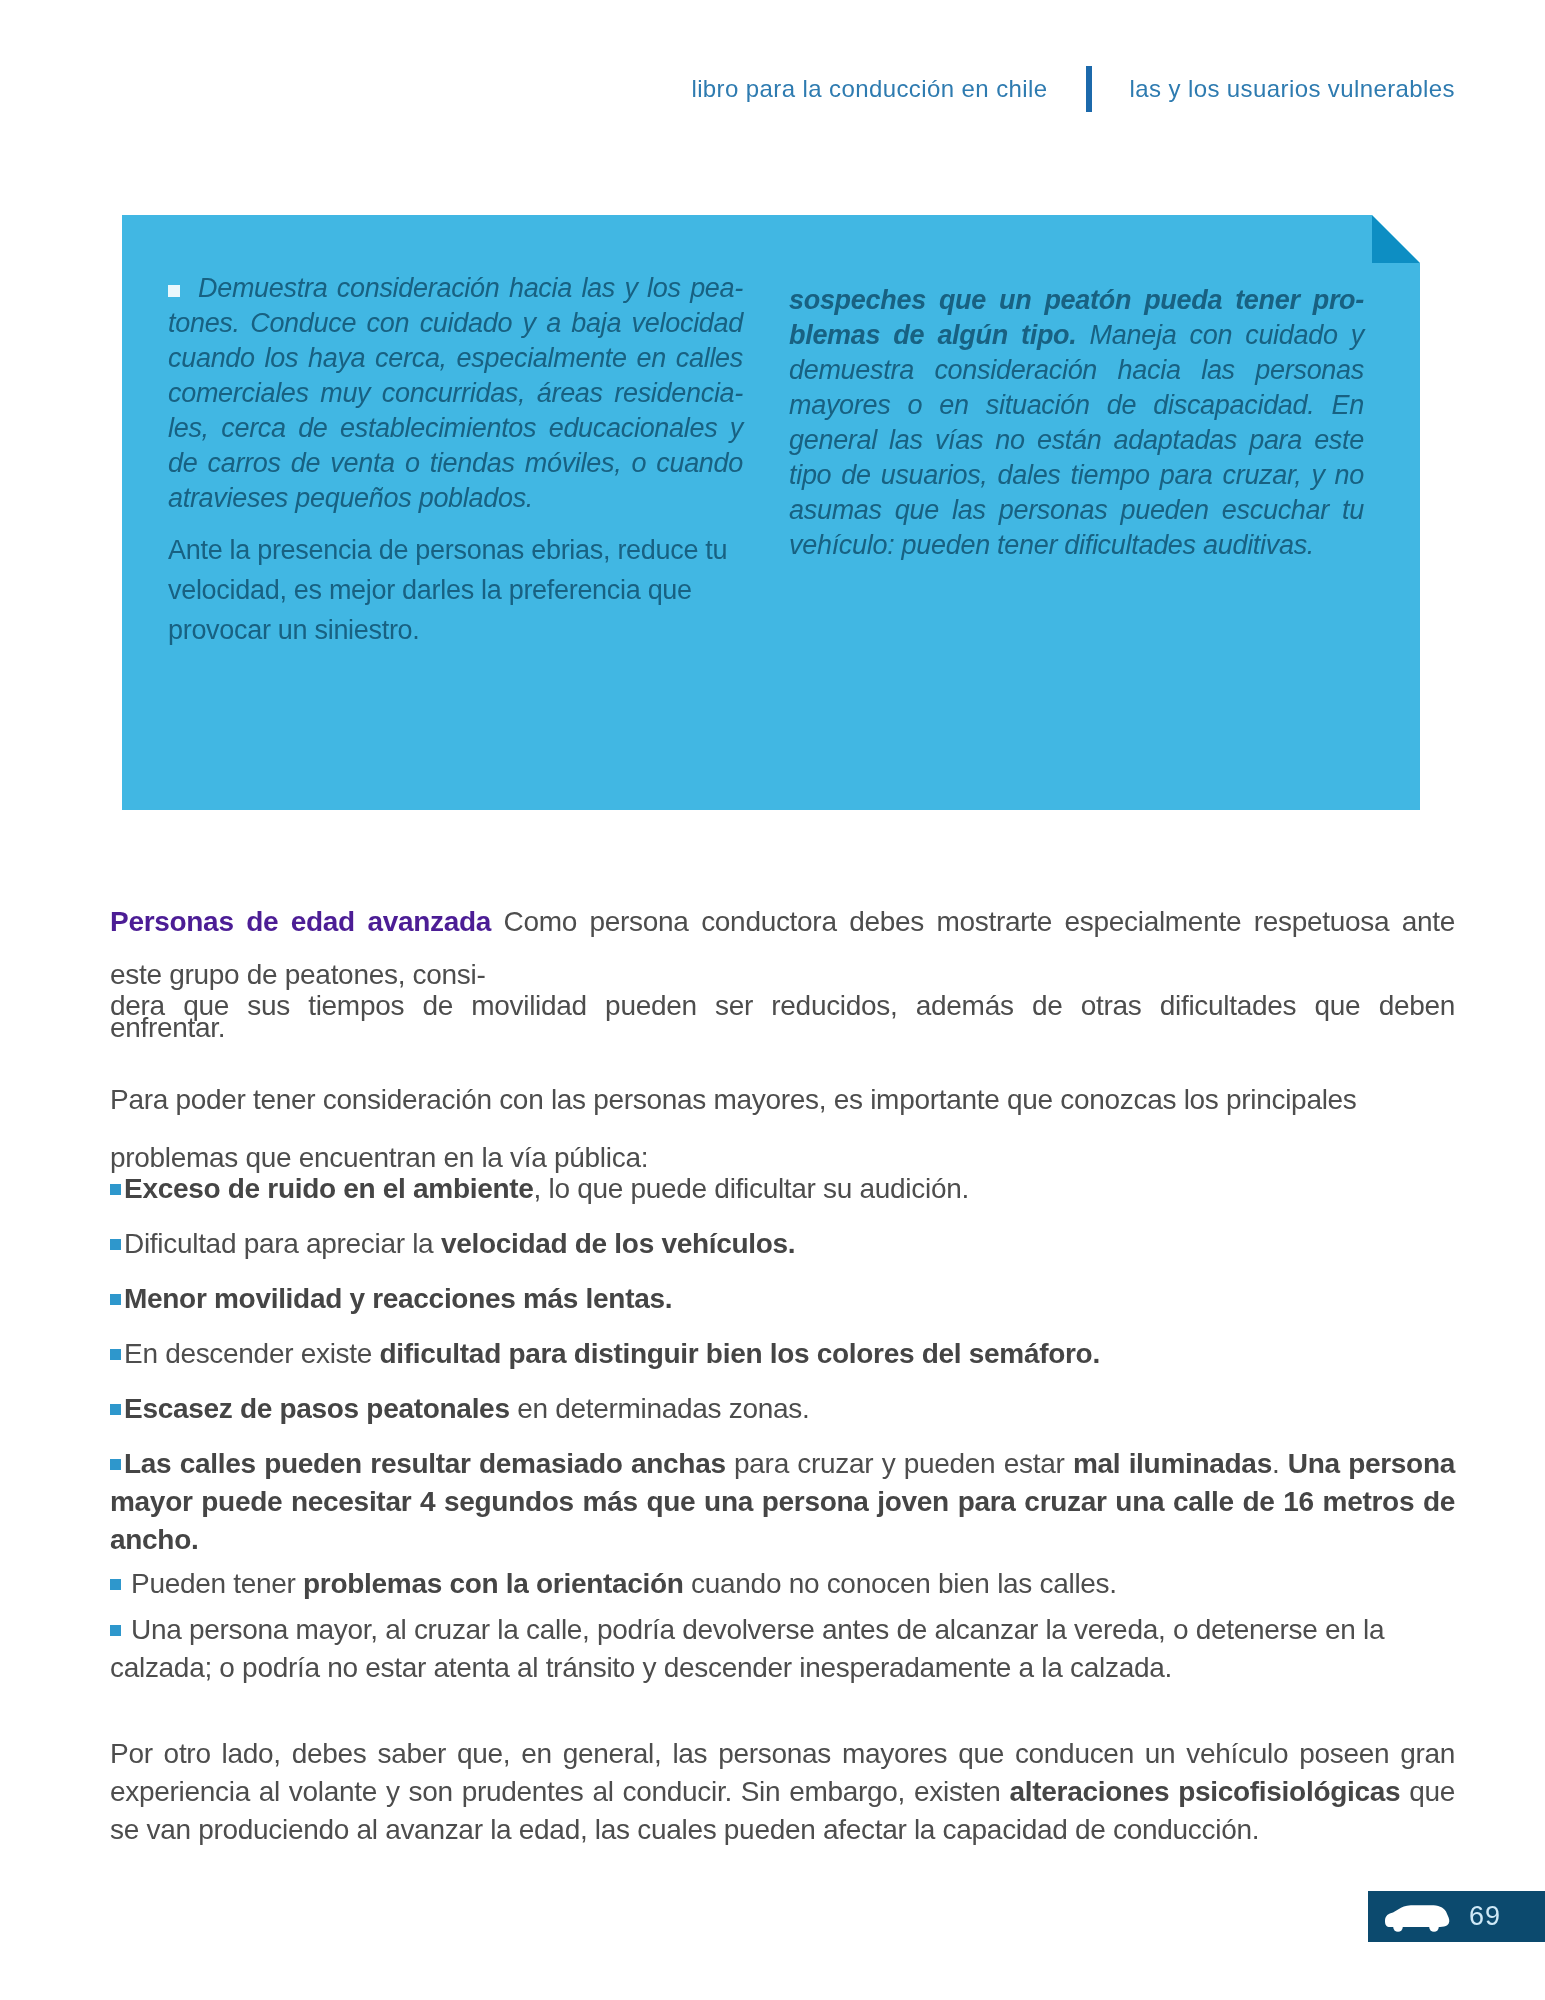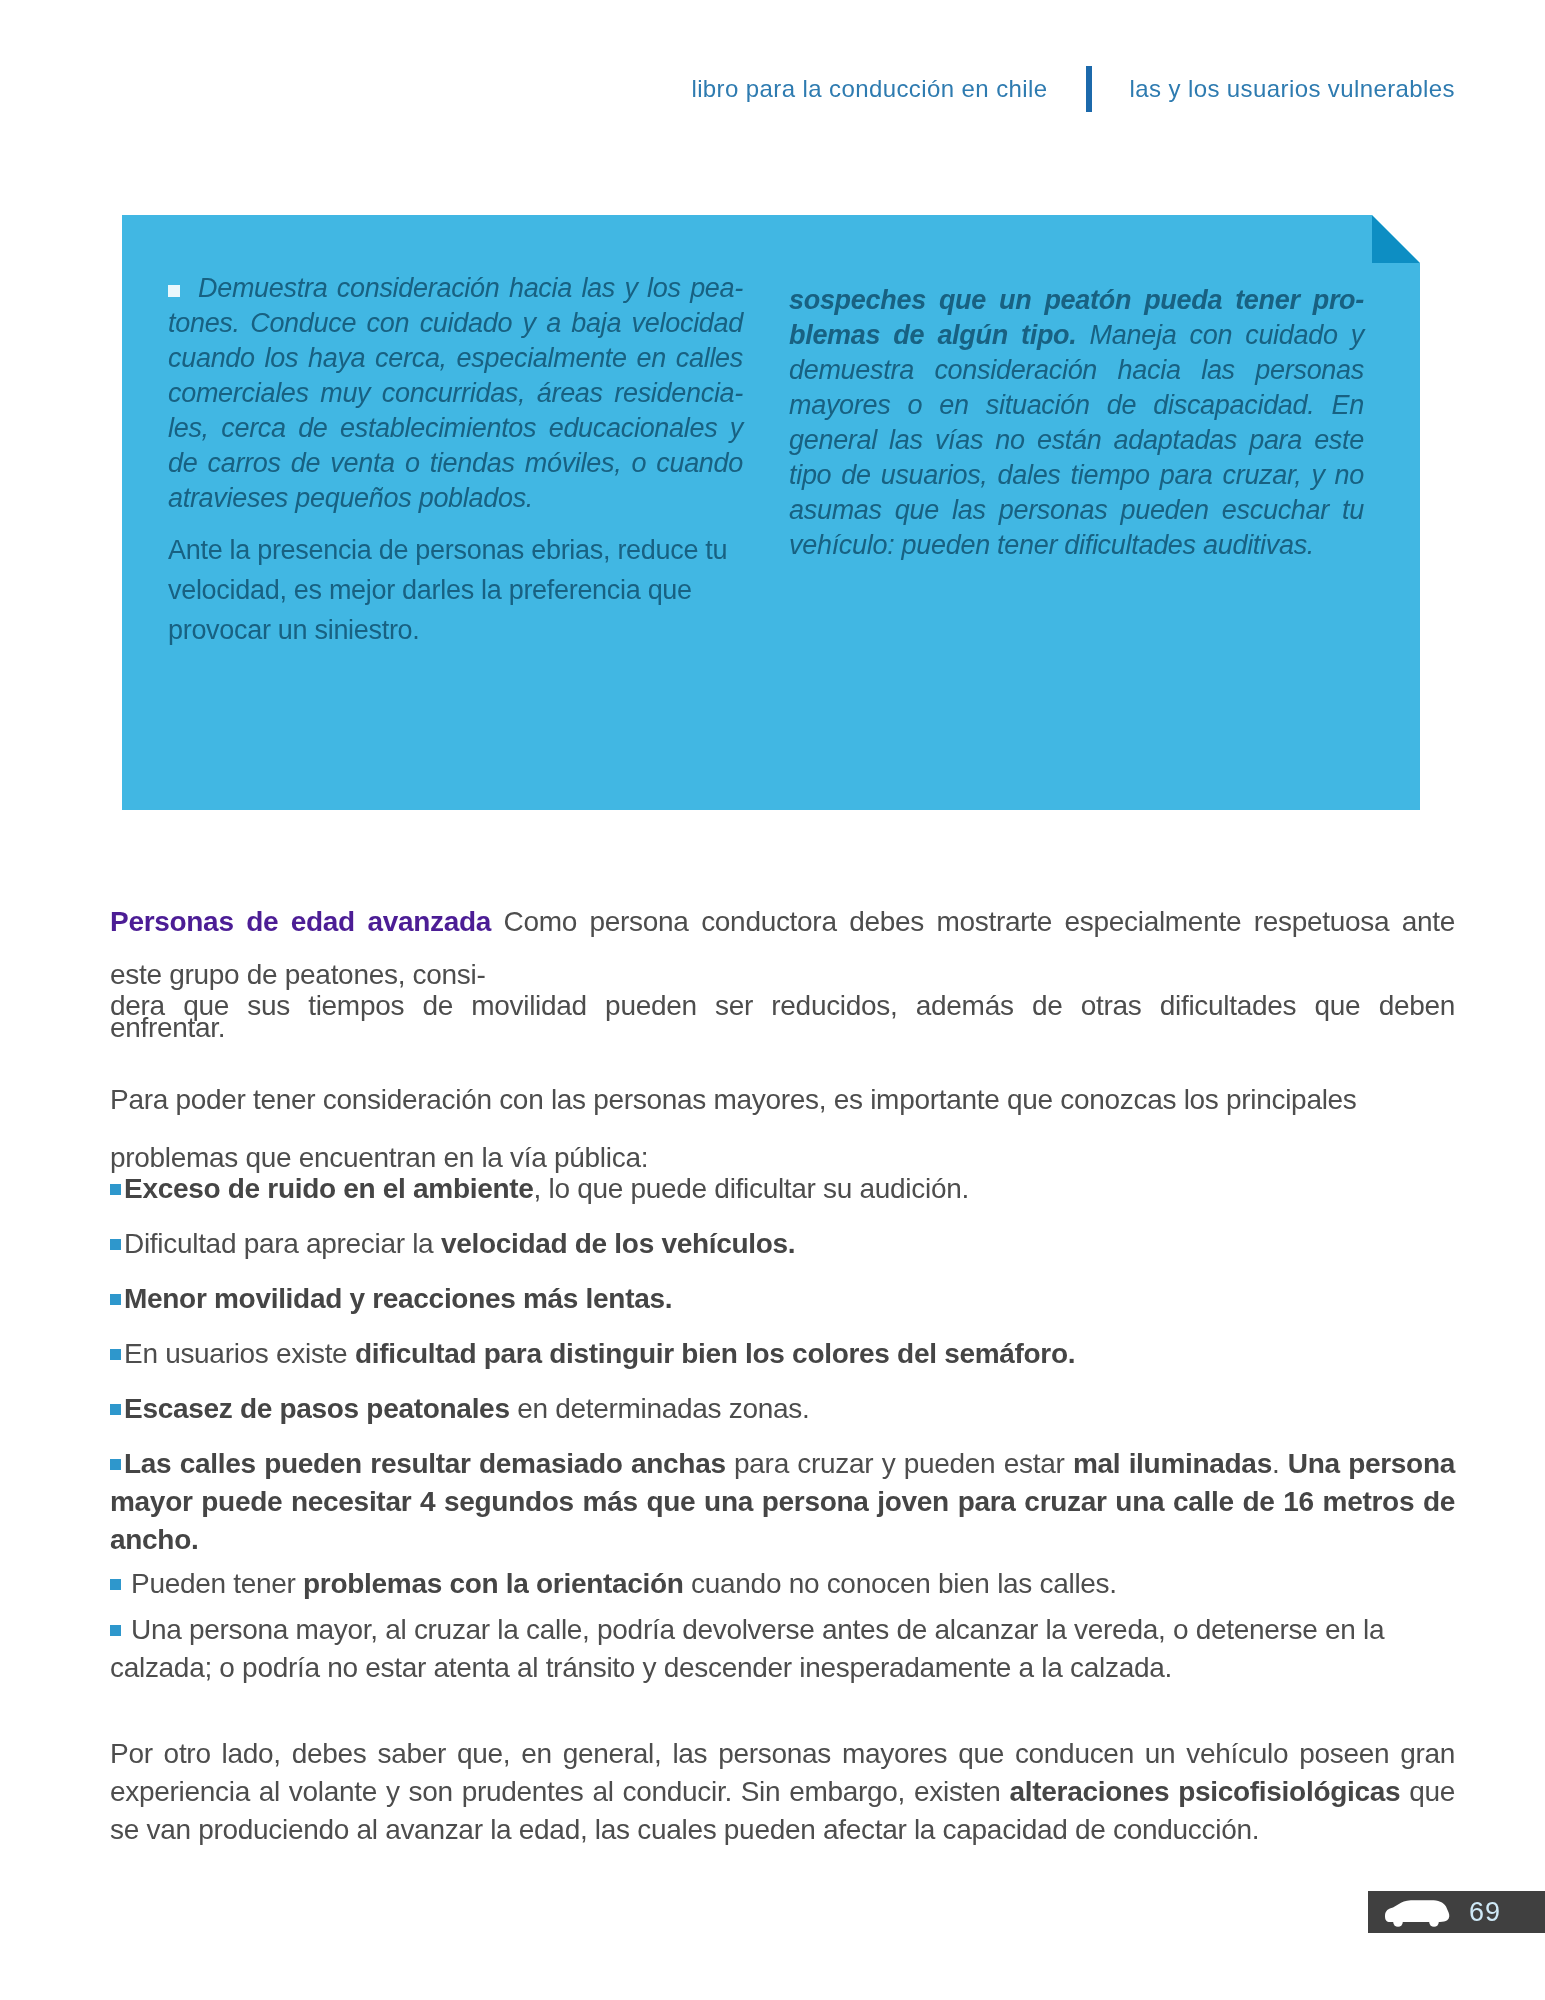--- a/index.html
+++ b/index.html
@@ -53,21 +53,21 @@
   .bitem.m6{margin-bottom:6px;}
   .bitem.m8{margin-bottom:8px;}
   .bb{font-weight:bold;color:#454545;}
   .sq{display:inline-block;width:11px;height:11px;background:#2e97cc;margin-right:3px;vertical-align:3px;}
   .sq.gap{margin-right:10px;}
 
   .closing{position:absolute;left:110px;width:1345px;top:1735px;line-height:38px;text-align:justify;}
 
   
   .footer{
-    position:absolute;top:1891px;left:1368px;right:0;height:42px;background:#404040;
+    position:absolute;top:1891px;left:1368px;right:0;height:51px;background:#0c4a6e;
     display:flex;align-items:center;
   }
   .footer svg{margin-left:13px;display:block;}
   .pagenum{margin-left:16px;font-size:27px;color:#cfe9f7;letter-spacing:1px;}
 </style>
 </head>
 <body>
 
 <div class="page">
 
@@ -95,21 +95,21 @@
     <div class="l2">este grupo de peatones, consi-</div>
     <div class="l3">dera que sus tiempos de movilidad pueden ser reducidos, además de otras dificultades que deben</div>
     <div class="l4">enfrentar.</div>
     <div class="p2">Para poder tener consideración con las personas mayores, es importante que conozcas los principales problemas que encuentran en la vía pública:</div>
   </div>
 
   <div class="blist body-text">
     <div class="bitem"><span class="sq"></span><span class="bb">Exceso de ruido en el ambiente</span><span>, lo que puede dificultar su audición.</span></div>
     <div class="bitem"><span class="sq"></span><span>Dificultad para apreciar la </span><span class="bb">velocidad de los vehículos.</span></div>
     <div class="bitem"><span class="sq"></span><span class="bb">Menor movilidad y reacciones más lentas.</span></div>
-    <div class="bitem"><span class="sq"></span><span>En usuarios existe </span><span class="bb">dificultad para distinguir bien los colores del semáforo.</span></div>
+    <div class="bitem"><span class="sq"></span><span>En descender existe </span><span class="bb">dificultad para distinguir bien los colores del semáforo.</span></div>
     <div class="bitem"><span class="sq"></span><span class="bb">Escasez de pasos peatonales</span><span> en determinadas zonas.</span></div>
     <div class="bitem just m6"><span class="sq"></span><span class="bb">Las calles pueden resultar demasiado anchas</span><span> para cruzar y pueden estar </span><span class="bb">mal iluminadas</span><span>. </span><span class="bb">Una persona mayor puede necesitar 4 segundos más que una persona joven para cruzar una calle de 16 metros de ancho.</span></div>
     <div class="bitem m8"><span class="sq gap"></span><span>Pueden tener </span><span class="bb">problemas con la orientación</span><span> cuando no conocen bien las calles.</span></div>
     <div class="bitem"><span class="sq gap"></span><span>Una persona mayor, al cruzar la calle, podría devolverse antes de alcanzar la vereda, o detenerse en la calzada; o podría no estar atenta al tránsito y descender inesperadamente a la calzada.</span></div>
   </div>
 
   <div class="closing body-text">
     <span>Por otro lado, debes saber que, en general, las personas mayores que conducen un vehículo poseen gran experiencia al volante y son prudentes al conducir. Sin embargo, existen </span><span class="bb">alteraciones psicofisiológicas</span><span> que se van produciendo al avanzar la edad, las cuales pueden afectar la capacidad de conducción.</span>
   </div>
 

